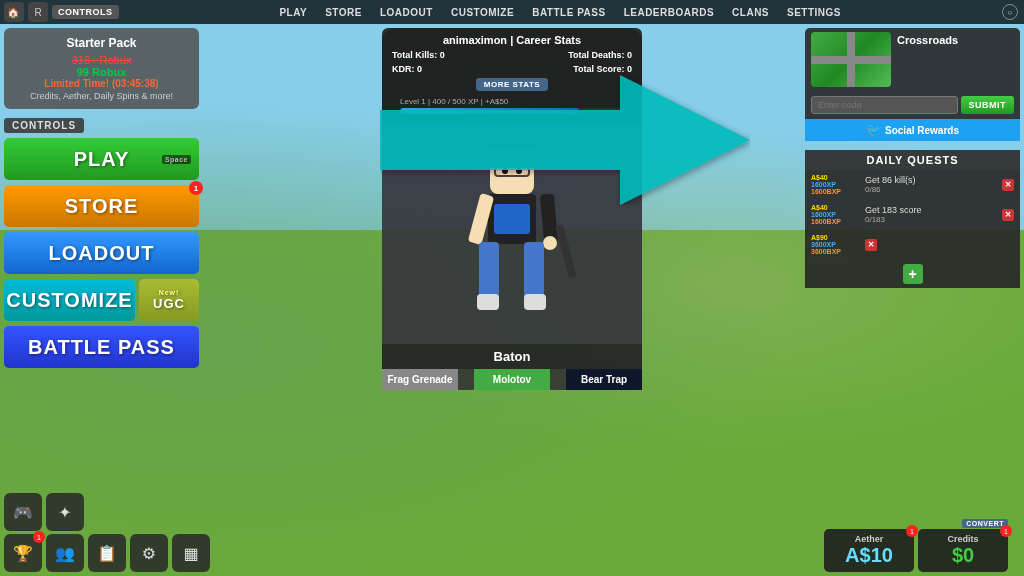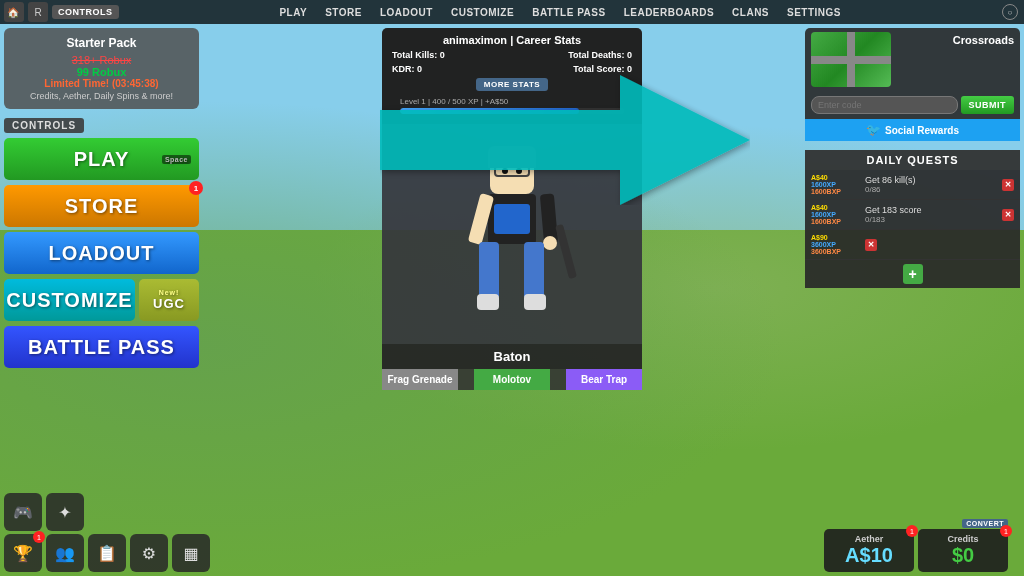--- a/index.html
+++ b/index.html
@@ -231,21 +231,21 @@
     }
 
     
     .char-card {
       position: absolute;
       left: 50%;
       top: 28px;
       transform: translateX(-50%);
       width: 260px;
       background: rgba(50,50,50,0.88);
-      border-radius: 5px;
+      border-radius: 14px;
       z-index: 60;
     }
     .char-card-header {
       background: rgba(30,30,30,0.9);
       padding: 6px 10px;
       border-radius: 6px 6px 0 0;
     }
     .char-name {
       color: #fff;
       font-size: 11px;
@@ -433,40 +433,39 @@
     .char-item {
       flex: 1;
       text-align: center;
       padding: 5px 3px;
       font-size: 10px;
       font-weight: bold;
       color: #fff;
     }
     .char-item-frag { background: #888; }
     .char-item-molotov { background: #44aa44; }
-    .char-item-bear { background: #8b5cf6; }
+    .char-item-bear { background: #0f172a; }
 
     
     .right-panel {
       position: absolute;
       right: 4px;
       top: 28px;
       width: 215px;
       z-index: 50;
     }
 
     
     .crossroads-section {
       background: rgba(40,40,40,0.9);
       border-radius: 5px 5px 0 0;
       padding: 4px 6px;
       display: flex;
       align-items: flex-start;
       gap: 6px;
-      justify-content: space-between;
     }
     .crossroads-thumb {
       width: 80px;
       height: 55px;
       background: linear-gradient(135deg, #44aa44, #228822, #55bb55);
       border-radius: 4px;
       flex-shrink: 0;
       overflow: hidden;
       position: relative;
     }
@@ -495,21 +494,21 @@
     .code-section {
       display: flex;
       gap: 3px;
       background: rgba(40,40,40,0.9);
       padding: 5px 6px;
     }
     .code-input {
       flex: 1;
       background: #555;
       border: 1px solid #777;
-      border-radius: 8px;
+      border-radius: 3px;
       color: #bbb;
       font-size: 9px;
       padding: 3px 6px;
       outline: none;
     }
     .submit-btn {
       background: linear-gradient(180deg, #44cc44, #229922);
       color: #fff;
       font-size: 9px;
       font-weight: bold;

